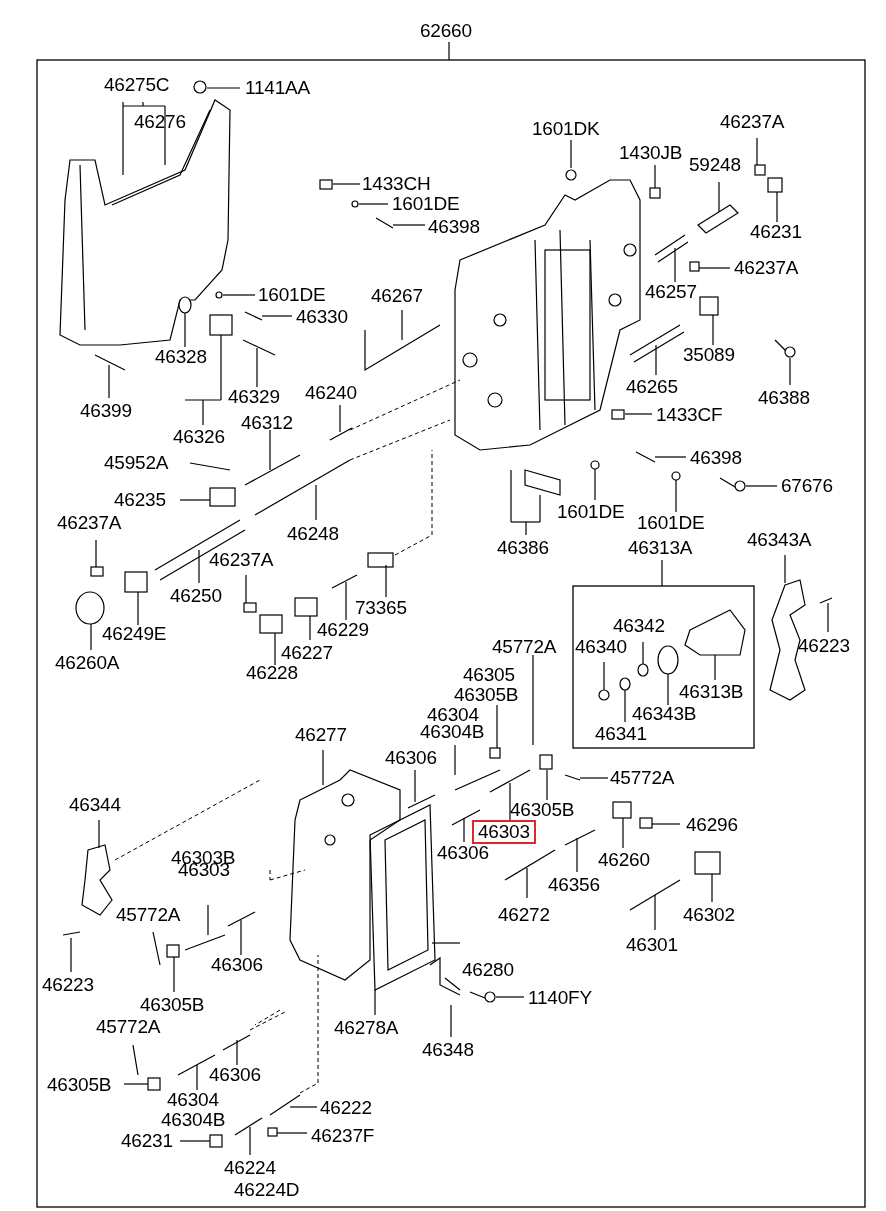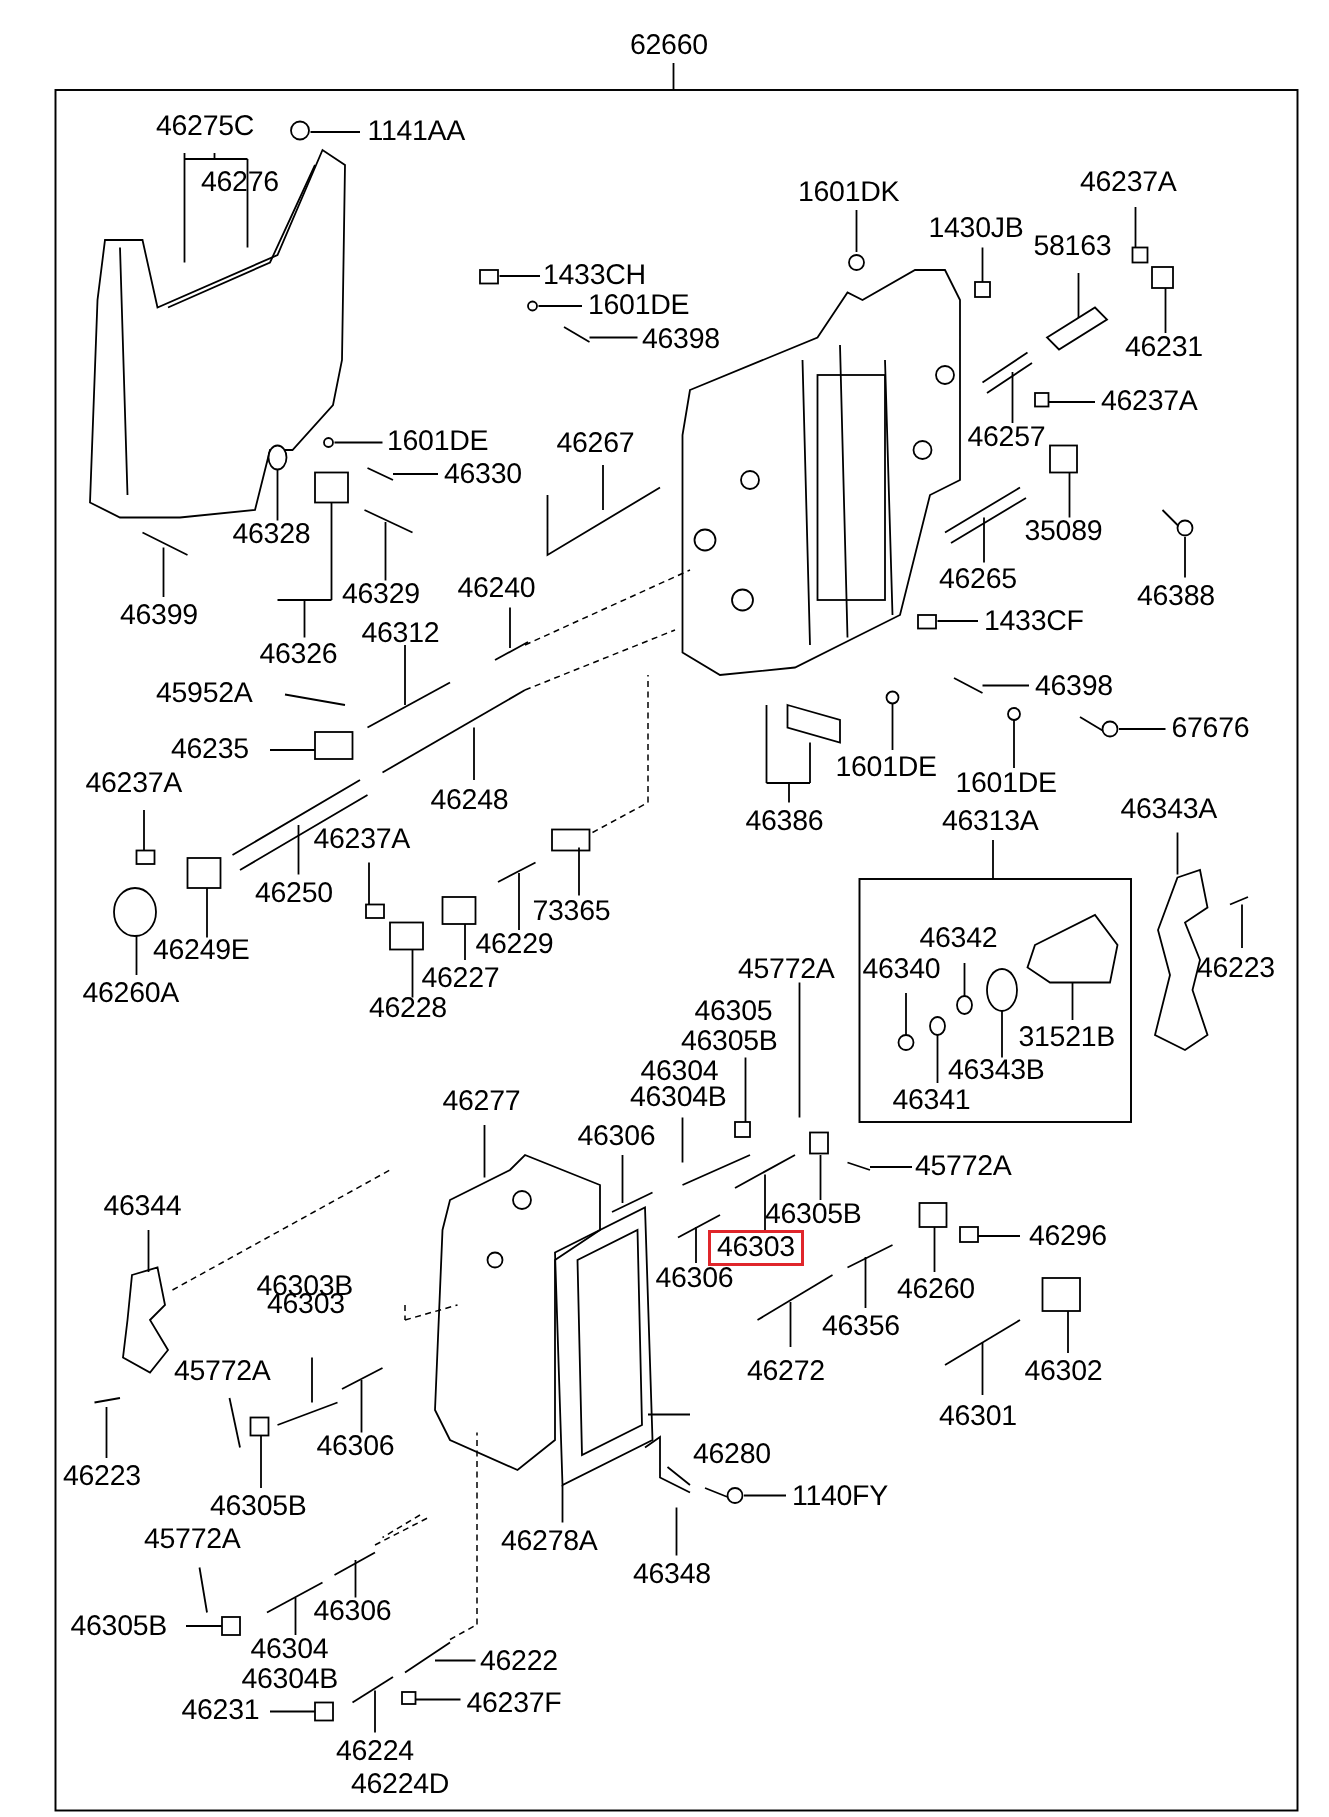--- a/index.html
+++ b/index.html
@@ -236,21 +236,21 @@
   </svg>
 
   
   <span class="lbl" style="left:420px;top:21px">62660</span>
   <span class="lbl" style="left:104px;top:75px">46275C</span>
   <span class="lbl" style="left:245px;top:78px">1141AA</span>
   <span class="lbl" style="left:134px;top:112px">46276</span>
   <span class="lbl" style="left:532px;top:119px">1601DK</span>
   <span class="lbl" style="left:720px;top:112px">46237A</span>
   <span class="lbl" style="left:619px;top:143px">1430JB</span>
-  <span class="lbl" style="left:689px;top:155px">58163</span>
+  <span class="lbl" style="left:689px;top:155px">59248</span>
   <span class="lbl" style="left:362px;top:174px">1433CH</span>
   <span class="lbl" style="left:392px;top:194px">1601DE</span>
   <span class="lbl" style="left:428px;top:217px">46398</span>
   <span class="lbl" style="left:750px;top:222px">46231</span>
   <span class="lbl" style="left:734px;top:258px">46237A</span>
   <span class="lbl" style="left:258px;top:285px">1601DE</span>
   <span class="lbl" style="left:371px;top:286px">46267</span>
   <span class="lbl" style="left:645px;top:282px">46257</span>
   <span class="lbl" style="left:296px;top:307px">46330</span>
   <span class="lbl" style="left:683px;top:345px">35089</span>
@@ -281,21 +281,21 @@
   <span class="lbl" style="left:317px;top:620px">46229</span>
   <span class="lbl" style="left:613px;top:616px">46342</span>
   <span class="lbl" style="left:798px;top:636px">46223</span>
   <span class="lbl" style="left:55px;top:653px">46260A</span>
   <span class="lbl" style="left:281px;top:643px">46227</span>
   <span class="lbl" style="left:246px;top:663px">46228</span>
   <span class="lbl" style="left:492px;top:637px">45772A</span>
   <span class="lbl" style="left:575px;top:637px">46340</span>
   <span class="lbl" style="left:463px;top:665px">46305</span>
   <span class="lbl" style="left:454px;top:685px">46305B</span>
-  <span class="lbl" style="left:679px;top:682px">31521B</span>
+  <span class="lbl" style="left:679px;top:682px">46313B</span>
   <span class="lbl" style="left:427px;top:705px">46304</span>
   <span class="lbl" style="left:632px;top:704px">46343B</span>
   <span class="lbl" style="left:295px;top:725px">46277</span>
   <span class="lbl" style="left:420px;top:722px">46304B</span>
   <span class="lbl" style="left:595px;top:724px">46341</span>
   <span class="lbl" style="left:385px;top:748px">46306</span>
   <span class="lbl" style="left:610px;top:768px">45772A</span>
   <span class="lbl" style="left:69px;top:795px">46344</span>
   <span class="lbl" style="left:510px;top:800px">46305B</span>
   <span class="lbl hl" style="left: 478px; top: 822px; border-color: rgb(224, 38, 43);">46303</span>

